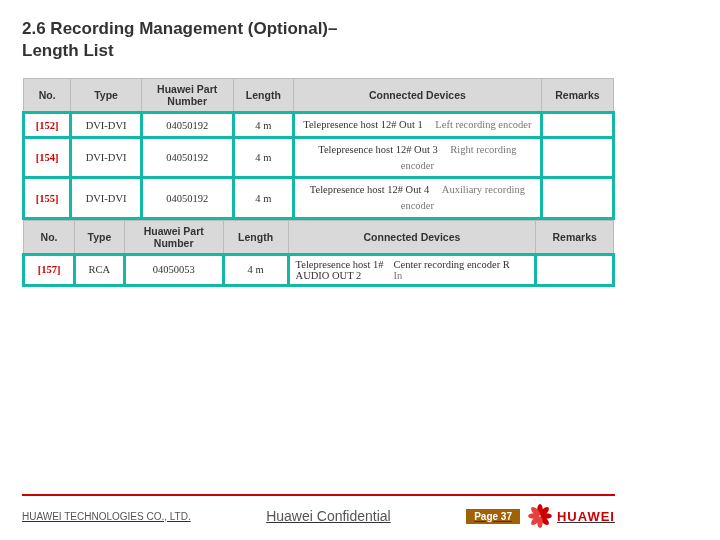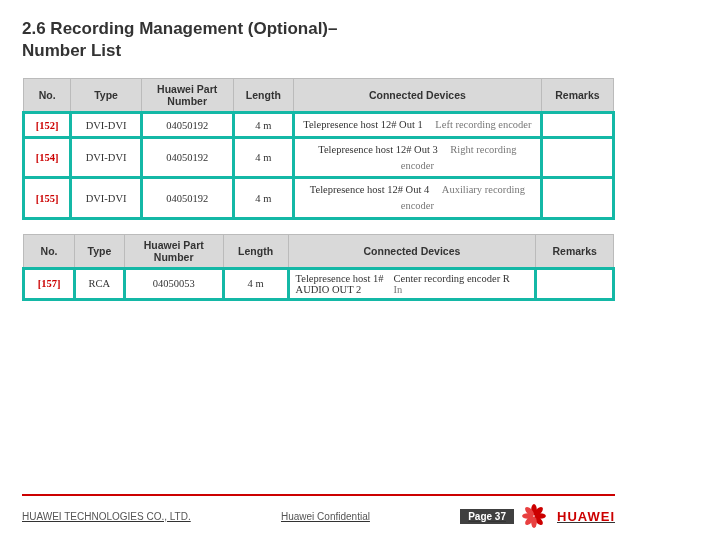--- a/index.html
+++ b/index.html
@@ -40,54 +40,54 @@
       font-size: 10.5px;
     }
     td {
       border: 3px solid #14b8a6;
       padding: 3px 6px;
       text-align: center;
       vertical-align: middle;
       font-family: Liberation Serif, serif;
     }
     td.no-cell { color: #c00; font-weight: bold; }
-    .table-section { margin-bottom: 14px; }
+    .table-section { }
     .footer {
       margin-top: auto;
       display: flex;
       align-items: center;
       justify-content: space-between;
       border-top: 2px solid #c00;
       padding-top: 6px;
       text-decoration: underline;
     }
     .footer-left {
       font-size: 10px;
       color: #555;
     }
     .footer-center {
-      font-size: 10px;
+      font-size: 14px;
       color: #555;
     }
     .footer-right {
       display: flex;
       align-items: center;
       gap: 6px;
     }
     .page-badge {
-      background: #404040;
+      background: #a16207;
       color: #fff;
       padding: 2px 8px;
       font-size: 10px;
       font-weight: bold;
     }
     .huawei-logo {
       display: flex;
       align-items: center;
-      gap: 9px;
+      gap: 3px;
     }
     .huawei-flower {
       width: 28px;
       height: 28px;
     }
     .huawei-text {
       font-size: 13px;
       font-weight: bold;
       color: #c00;
       letter-spacing: 1px;
@@ -97,21 +97,21 @@
       vertical-align: middle;
       line-height: 1.5;
     }
   </style>
 </head>
 <body>
 
 <div class="page">
   <div class="title">
     <span>2.6 Recording Management (Optional)–</span><br>
-    <span>Number List</span>
+    <span>Length List</span>
   </div>
 
   <div class="table-section">
     <table>
       <thead>
         <tr>
           <th>No.</th>
           <th>Type</th>
           <th>Huawei Part<br>Number</th>
           <th>Length</th>

